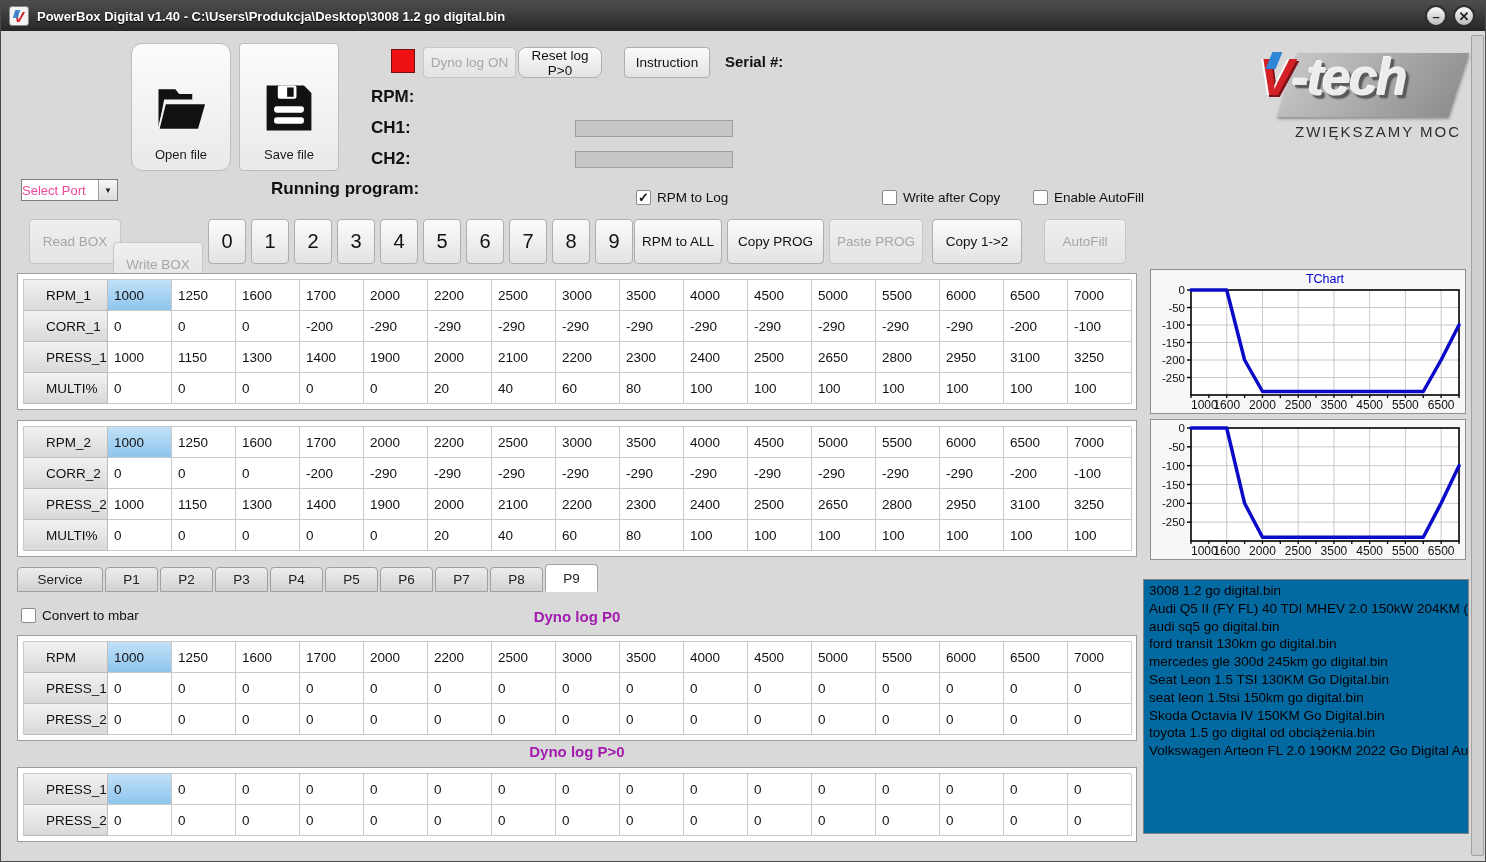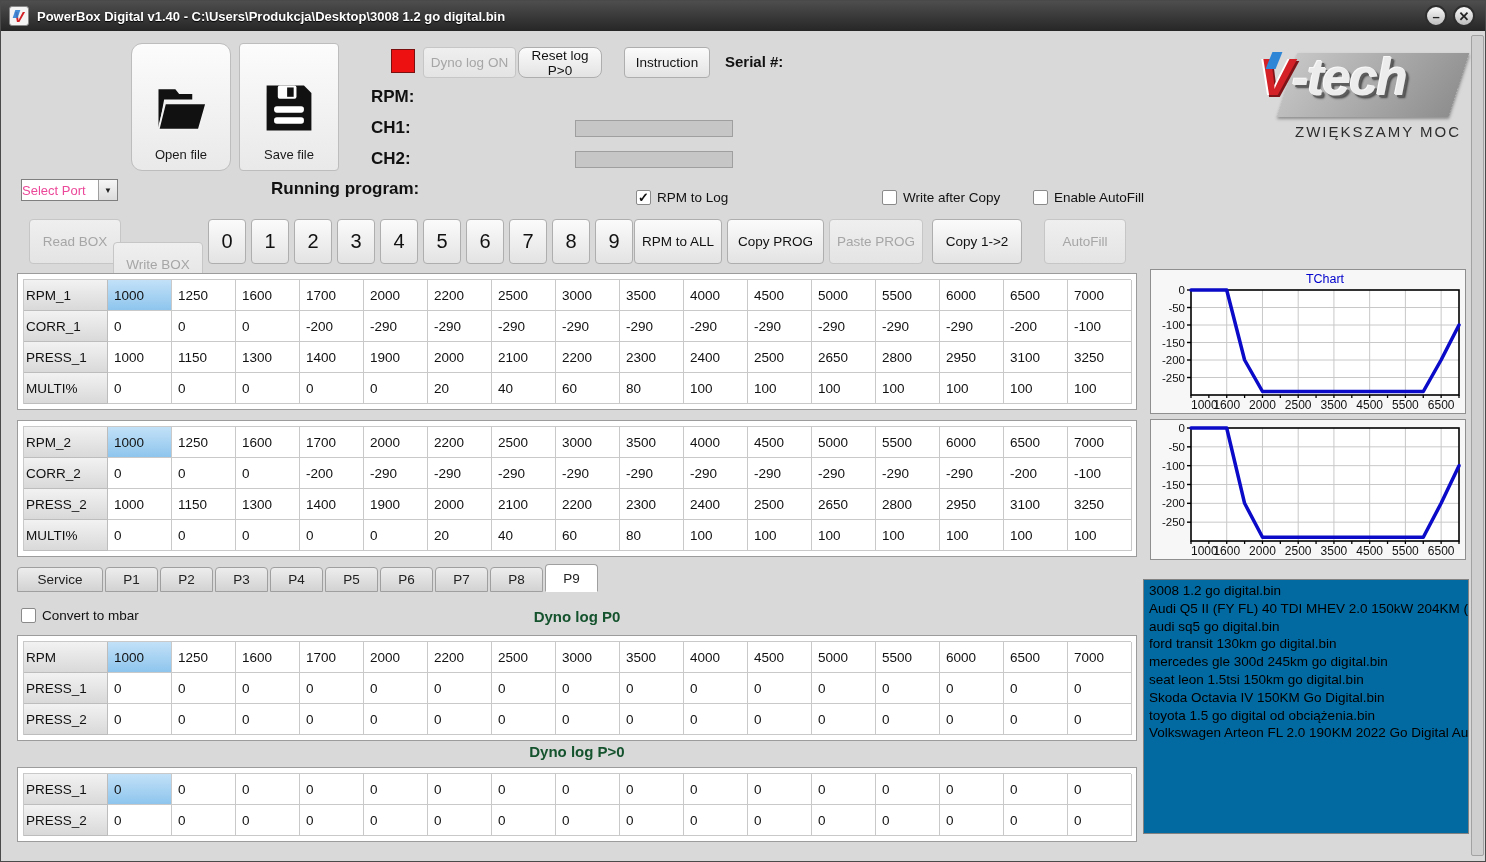--- a/index.html
+++ b/index.html
@@ -45,32 +45,32 @@
 
   .cbrow { position:absolute; display:flex; align-items:center; gap:6px; }
   .cb { width:15px; height:15px; background:#fff; border:1px solid #8a8a8a; border-radius:2px; display:flex; align-items:center; justify-content:center;
         font-size:13px; font-weight:bold; color:#111; line-height:1; }
   .cbrow .cblbl { font-size:13.5px; color:#111; }
 
   
   .tpanel { position:absolute; left:14px; width:1120px; background:#fff; border:1px solid #9c9c9c; padding:5px 5px; }
   .tgrid { display:grid; grid-template-columns:84px repeat(16, 64px); border-top:1px solid #c9c9c9; border-left:1px solid #c9c9c9; }
   .t-label { height:31px; background:linear-gradient(#f2f2f2,#d9d9d9); border-right:1px solid #bdbdbd; border-bottom:1px solid #bdbdbd;
-             display:flex; align-items:center; padding-left:2px; font-size:13.5px; color:#111; }
+             display:flex; align-items:center; padding-left:22px; font-size:13.5px; color:#111; }
   .t-cell { height:31px; background:#fff; border-right:1px solid #c9c9c9; border-bottom:1px solid #c9c9c9;
             display:flex; align-items:center; padding-left:6px; font-size:13.5px; color:#111; }
   .t-cell.hl { background:linear-gradient(#c2e1f8,#8ec5ed); }
 
   
   .tabbar { position:absolute; left:14px; top:533px; height:28px; display:flex; align-items:flex-end; gap:2px; }
   .tab { height:25px; background:linear-gradient(#ededed,#d2d2d2); border:1px solid #9f9f9f; border-radius:4px 4px 0 0;
          display:flex; align-items:center; justify-content:center; font-size:13.5px; color:#222; }
   .tab.active { height:28px; background:#fff; border-bottom-color:#fff; }
 
-  .dyno-h { position:absolute; left:14px; width:1120px; text-align:center; font-weight:bold; font-size:15px; color:#14532d; }
+  .dyno-h { position:absolute; left:14px; width:1120px; text-align:center; font-weight:bold; font-size:15px; color:#a21caf; }
 
   
   .logo-wrap { position:absolute; left:1248px; top:12px; width:220px; height:118px; }
   .logo-plate { position:absolute; left:36px; top:10px; width:172px; height:64px; transform:skewX(-18deg);
                 background:linear-gradient(115deg,#c6c6c6,#8e8e8e); box-shadow:1px 2px 3px rgba(0,0,0,.35); }
   .logo-text { position:absolute; left:8px; top:8px; font-style:italic; font-weight:bold; font-size:52px; line-height:1; letter-spacing:-2px; white-space:nowrap; }
   .logo-v { color:#d42027; text-shadow:-2px 0 0 #fff, 2px 2px 0 #7e1418, 0 2px 0 #7e1418; position:relative; }
   .logo-v::after { content:""; position:absolute; left:10px; top:4px; width:10px; height:17px; background:#2f86d6; transform:skewX(-22deg); }
   .logo-rest { color:#ececec; text-shadow:-1px -1px 0 #f8f8f8, 2px 2px 0 #5c5c5c, 3px 3px 2px #444; }
   .logo-tag { position:absolute; left:34px; top:80px; width:186px; text-align:center; font-size:15px; letter-spacing:2px; color:#2e2e2e; }
@@ -546,20 +546,21 @@
           <polyline points="40.0,8.0 57.9,8.0 75.7,8.0 93.6,83.3 111.5,117.2 129.3,117.2 147.2,117.2 165.1,117.2 182.9,117.2 200.8,117.2 218.7,117.2 236.5,117.2 254.4,117.2 272.3,117.2 290.1,83.3 308.0,45.7" fill="none" stroke="#0a0ac8" stroke-width="3.5" stroke-linejoin="round" stroke-linecap="round"></polyline>
         </svg>
     </div>
 
     <div class="filelist">
         <div>3008 1.2 go digital.bin</div>
         <div>Audi Q5 II (FY FL) 40 TDI MHEV 2.0 150kW 204KM (</div>
         <div>audi sq5 go digital.bin</div>
         <div>ford transit 130km go digital.bin</div>
         <div>mercedes gle 300d 245km go digital.bin</div>
+        <div>Seat Leon 1.5 TSI 130KM Go Digital.bin</div>
         <div>seat leon 1.5tsi 150km go digital.bin</div>
         <div>Skoda Octavia IV 150KM Go Digital.bin</div>
         <div>toyota 1.5 go digital od obciążenia.bin</div>
         <div>Volkswagen Arteon FL 2.0 190KM 2022 Go Digital Au</div>
       </div>
 
     <div class="scrollstrip"></div>
 
   </div>
 </div>

